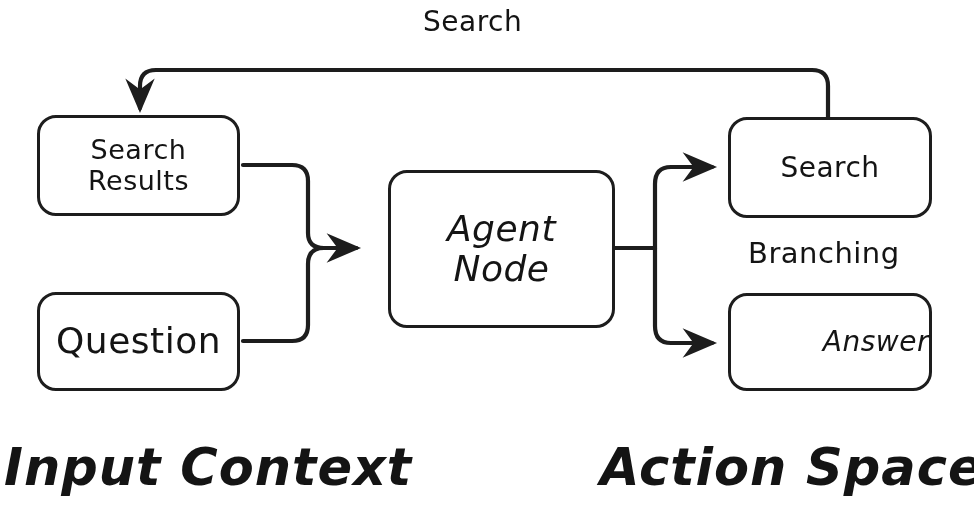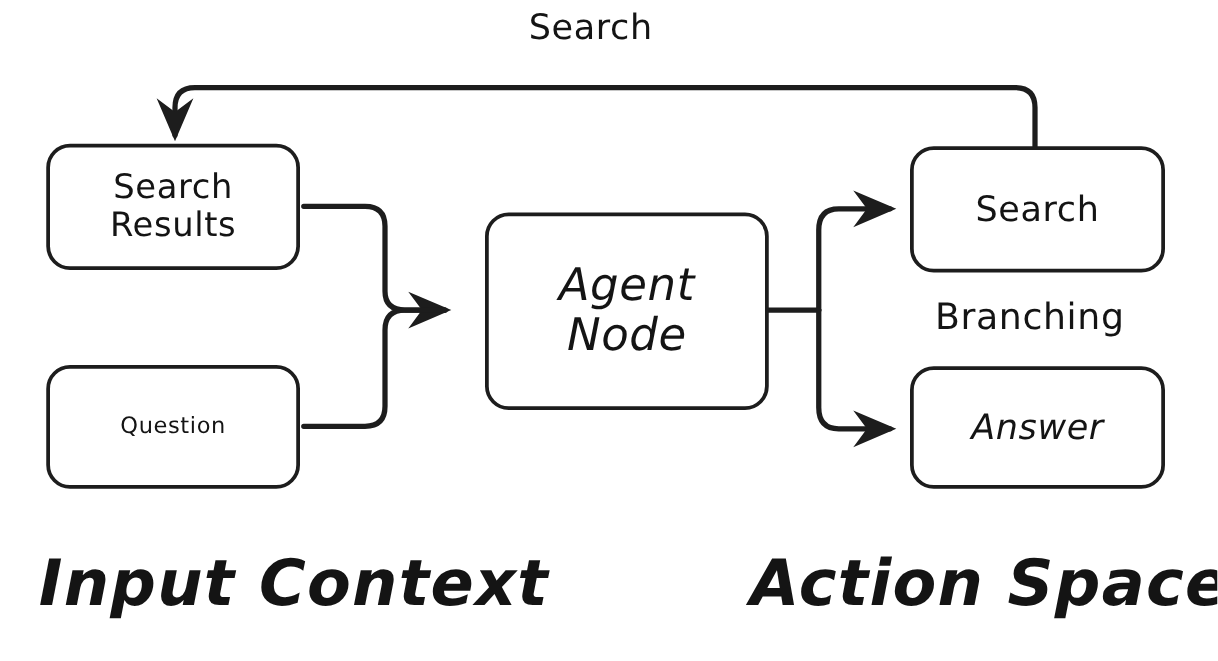--- a/index.html
+++ b/index.html
@@ -44,35 +44,36 @@
     white-space: pre-line;
   }
 
   
   #node-search-results {
     left: 37px;  top: 115px;  width: 203px; height: 101px;
     font-size: 27px;
   }
   #node-question {
     left: 37px;  top: 292px;  width: 203px; height: 99px;
-    font-size: 18px;
+    font-size: 36px;
   }
   #node-agent {
     left: 388px; top: 170px; width: 227px; height: 158px;
     font-size: 36px;
     font-style: italic;
   }
   #node-search {
     left: 728px; top: 117px; width: 204px; height: 101px;
     font-size: 28px;
   }
   #node-answer {
     left: 728px; top: 293px; width: 204px; height: 98px;
     font-size: 28px;
     font-style: italic;
+    justify-content: flex-end;
   }
 
   .edge-label {
     position: absolute;
     color: #141414;
     font-family: "DejaVu Sans", sans-serif;
     white-space: nowrap;
   }
   #label-looping {
     left: 423px; top: 5px;
@@ -88,21 +89,21 @@
   .group-label {
     position: absolute;
     color: #141414;
     font-family: "DejaVu Sans", sans-serif;
     font-size: 51px;
     font-style: italic;
     font-weight: 700;
     letter-spacing: 1px;
     white-space: nowrap;
   }
-  #group-input-context { left: 4px;   top: 438px; margin-left: 27px; }
+  #group-input-context { left: 4px;   top: 438px; }
   #group-action-space  { left: 600px; top: 438px; }
 </style>
 </head>
 <body>
 
 <div id="canvas">
 
   <svg id="wires" viewBox="0 0 974 529" xmlns="http://www.w3.org/2000/svg">
     <defs>
       <marker id="ah" markerWidth="10" markerHeight="10" refX="7.4" refY="4" orient="auto" markerUnits="strokeWidth">

